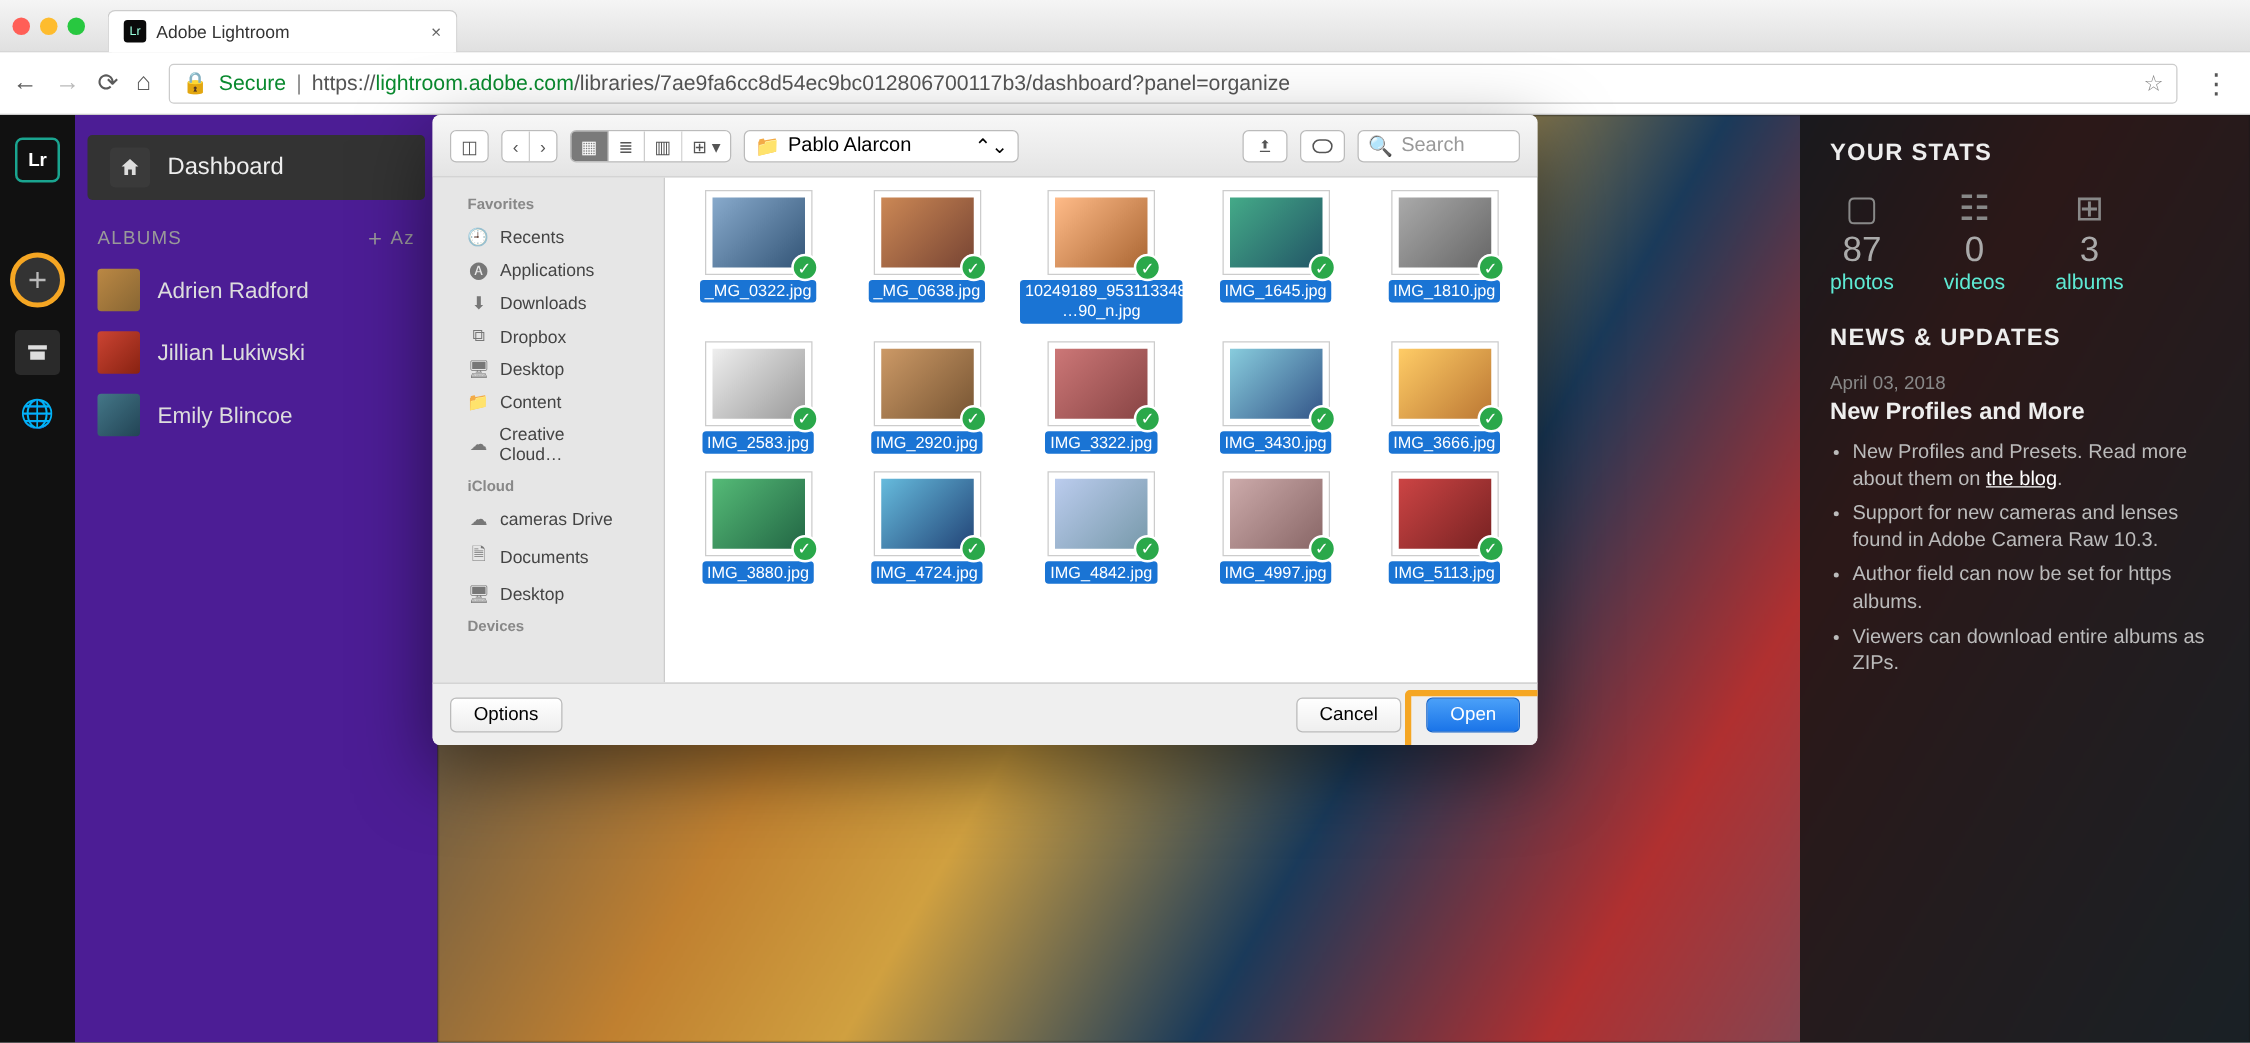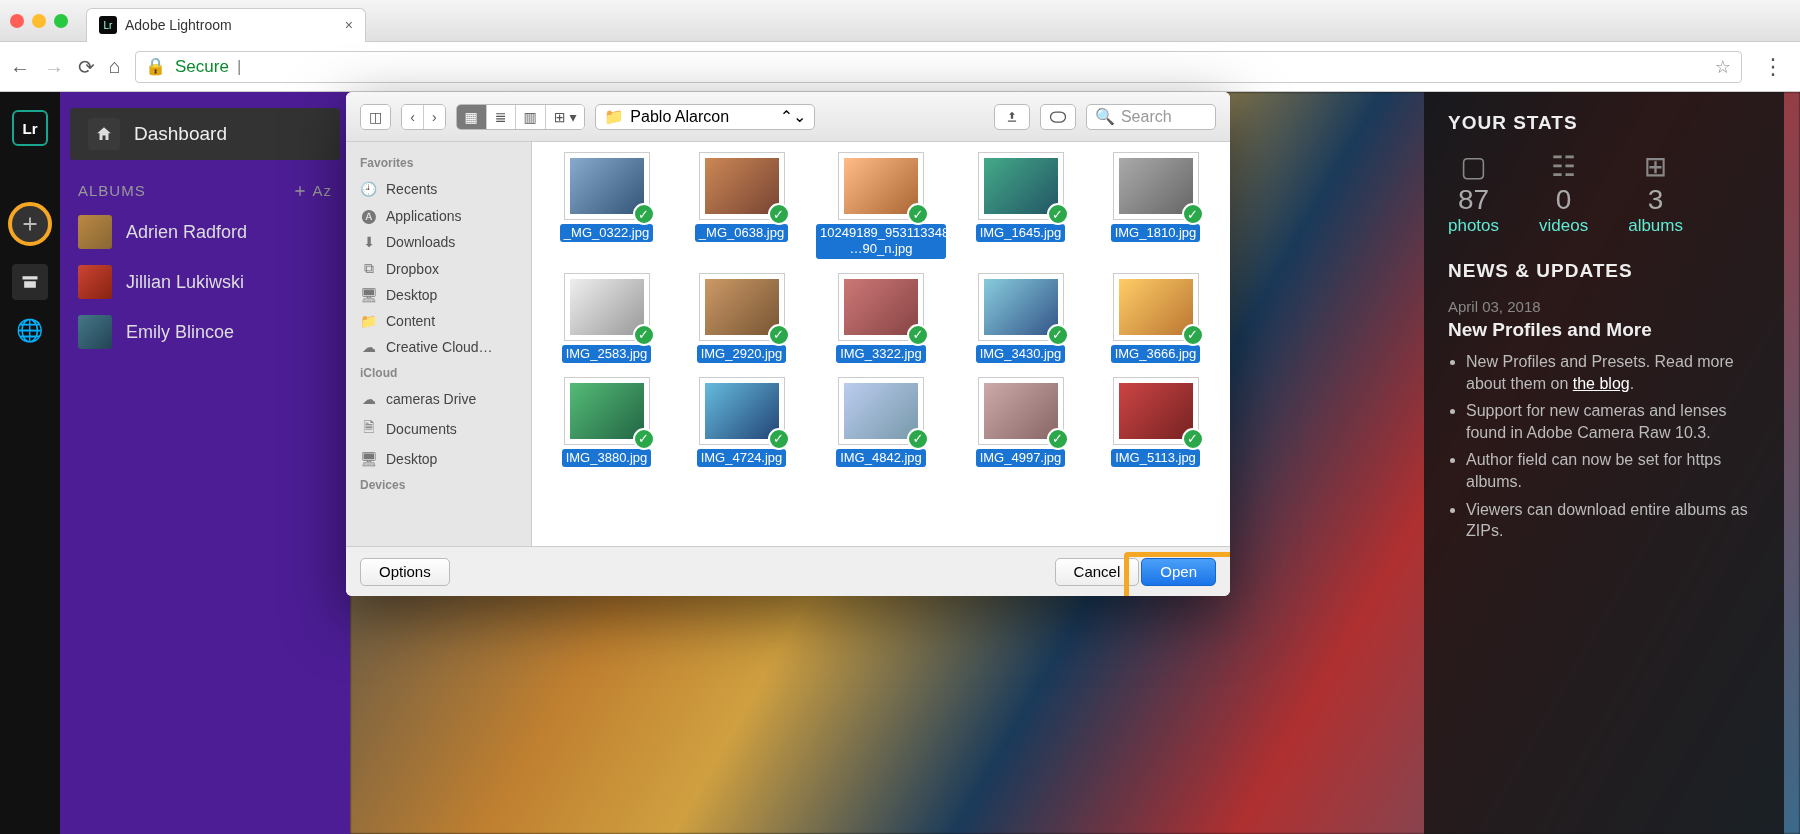--- a/index.html
+++ b/index.html
@@ -47,21 +47,21 @@
 .alb { display:flex; align-items:center; gap:14px; padding:8px 18px; cursor:pointer;}
 .alb .thumb { width:34px; height:34px; background:linear-gradient(135deg,#6a5,#468); border-radius:3px;}
 .alb.t2 .thumb{background:linear-gradient(135deg,#b84,#863);}
 .alb.t3 .thumb{background:linear-gradient(135deg,#478,#245);}
 .alb.t4 .thumb{background:linear-gradient(135deg,#c43,#821);}
 .alb span { font-size:18px; color:#ddd;}
 
 .main { flex:1; position:relative; overflow:hidden;}
 .bg-photo { position:absolute; inset:0; background:linear-gradient(120deg,#1a3a5a 0%, #c08030 30%, #d0a040 40%, #1a3a5a 55%, #b03030 70%, #3a6a8a 100%); filter:blur(1px);}
 
-.rpanel { position:absolute; right:16px; top:0; width:360px; height:100%; background:rgba(20,20,20,0.85); padding:20px 24px; color:#ccc;}
+.rpanel { position:absolute; right:0; top:0; width:360px; height:100%; background:rgba(20,20,20,0.85); padding:20px 24px; color:#ccc;}
 .rhdr { font-size:19px; font-weight:bold; letter-spacing:1px; color:#eee; margin-bottom:16px;}
 .stats { display:flex; gap:40px; margin-bottom:24px;}
 .stat { text-align:center;}
 .stat .ic { font-size:28px; color:#888; height:34px;}
 .stat .num { font-size:28px; color:#aaa;}
 .stat .lab { font-size:17px; color:#5eead4;}
 .news-date { font-size:15px; color:#888; margin-top:4px;}
 .news-title { font-size:19px; font-weight:bold; color:#eee; margin:4px 0 10px;}
 .news ul { padding-left:18px; font-size:16px; color:#bbb;}
 .news li { margin-bottom:6px; line-height:1.35;}
@@ -77,34 +77,34 @@
 .seg { display:flex; border:1px solid #bbb; border-radius:5px; overflow:hidden; height:26px; align-items:stretch;}
 .seg button { background:#fff; border:none; border-right:1px solid #ccc; padding:0 8px; cursor:pointer; font-size:14px; color:#555; display:flex; align-items:center;}
 .seg button:last-child{border-right:none;}
 .seg button.on { background:#7a7a7a; color:#fff;}
 .path-sel { height:26px; border:1px solid #bbb; border-radius:5px; background:#fff; display:flex; align-items:center; padding:0 8px; gap:6px; width:220px; justify-content:space-between;}
 .folder-ic { color:#2a7ad4;}
 .share-btn, .tag-btn { width:36px; height:26px; border:1px solid #bbb; border-radius:5px; background:#fff; display:flex; align-items:center; justify-content:center; color:#555;}
 .search-box { height:26px; border:1px solid #bbb; border-radius:5px; background:#fff; display:flex; align-items:center; padding:0 8px; gap:6px; color:#999; width:130px;}
 
 .dlg-body { flex:1; display:flex; overflow:hidden;}
-.dlg-side { width:186px; background:#e6e6e6; border-right:1px solid #ccc; padding:8px 0; font-size:14px; overflow:auto;}
+.dlg-side { width:186px; background:#e6e6e6; border-right:1px solid #ccc; padding:8px 14px; font-size:14px; overflow:auto;}
 .side-hdr { color:#888; font-size:12px; font-weight:bold; padding:6px 14px;}
 .side-item { display:flex; align-items:center; gap:8px; padding:5px 14px; color:#444; cursor:pointer;}
 .side-item .si { width:18px; text-align:center; color:#777;}
 
 .dlg-files { flex:1; background:#fff; padding:10px 14px; overflow:auto;}
 .grid { display:grid; grid-template-columns: repeat(5, 1fr); gap:14px 14px;}
 .file { display:flex; flex-direction:column; align-items:center; gap:4px;}
 .fthumb { width:86px; height:68px; background:#fff; border:1px solid #ccc; padding:5px; position:relative;}
 .fimg { width:100%; height:100%; background:linear-gradient(135deg,#6aa,#357);}
 .check { position:absolute; right:-6px; bottom:-6px; width:22px; height:22px; border-radius:50%; background:#2aa84a; border:2px solid #fff; display:flex; align-items:center; justify-content:center; color:#fff; font-size:13px;}
 .fname { font-size:13px; background:#1a74d4; color:#fff; padding:1px 4px; border-radius:3px; text-align:center; max-width:130px; line-height:1.25;}
 
-.dlg-bot { height:50px; background:#efefef; border-top:1px solid #ccc; display:flex; align-items:center; padding:0 14px; gap:2px;}
+.dlg-bot { height:50px; background:#efefef; border-top:1px solid #ccc; display:flex; align-items:center; padding:0 14px; gap:20px;}
 .btn { height:28px; padding:0 18px; border:1px solid #bbb; border-radius:5px; background:linear-gradient(#fff,#eee); font-size:15px; cursor:pointer;}
 .btn.primary { background:linear-gradient(#4aa0f8,#1a74e8); color:#fff; border-color:#1766cc;}
 .highlight-open { position:absolute; right:-6px; bottom:-6px; width:112px; height:50px; border:5px solid #f5a623; border-radius:4px; pointer-events:none;}
 .spacer{flex:1;}
 
 
 svg{display:block;}
 </style>
 </head>
 <body>
@@ -124,20 +124,23 @@
 
 <div class="toolbar">
   <span class="tb-icon">←</span>
   <span class="tb-icon dis">→</span>
   <span class="tb-icon">⟳</span>
   <span class="tb-icon">⌂</span>
   <div class="urlbar">
     <span class="lock">🔒</span>
     <span class="secure">Secure</span>
     <span class="pipe">|</span>
+    <span>
+      <span class="url-path">https://</span><span class="url-host">lightroom.adobe.com</span><span class="url-path">/libraries/7ae9fa6cc8d54ec9bc012806700117b3/dashboard?panel=organize</span>
+    </span>
     <span class="spacer"></span>
     <span class="star">☆</span>
   </div>
   <span class="kebab">⋮</span>
 </div>
 
 <div class="app">
 
   <div class="topright">
     <span class="cloud">☁</span>

